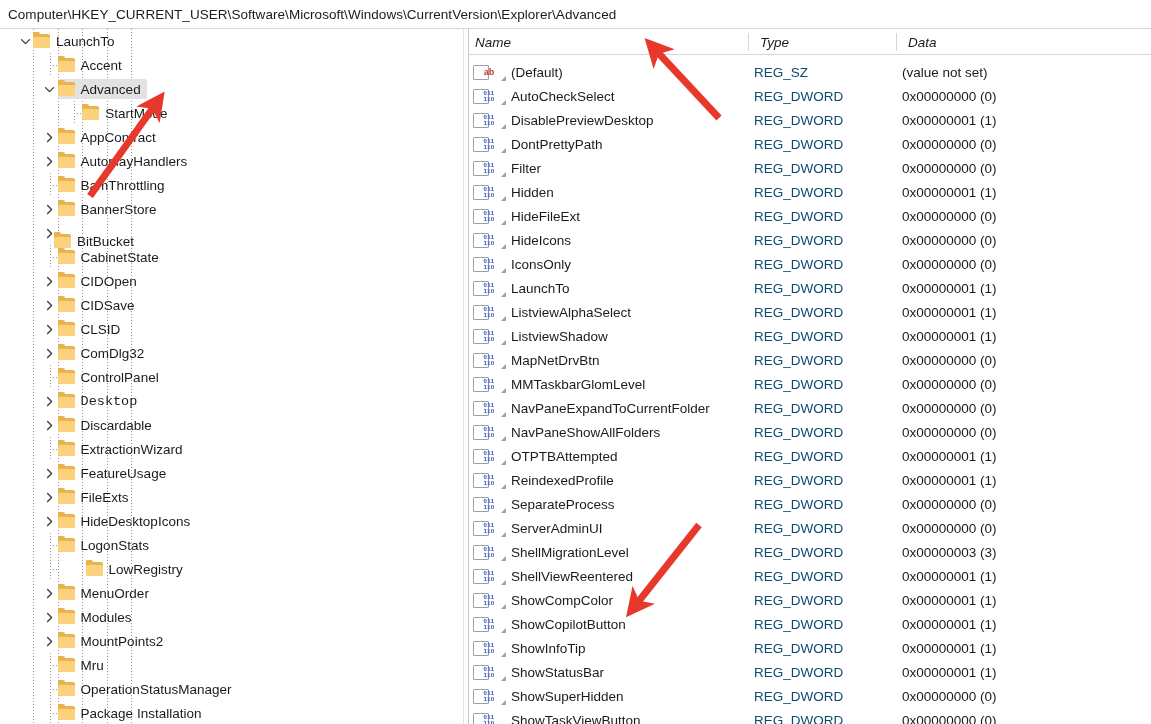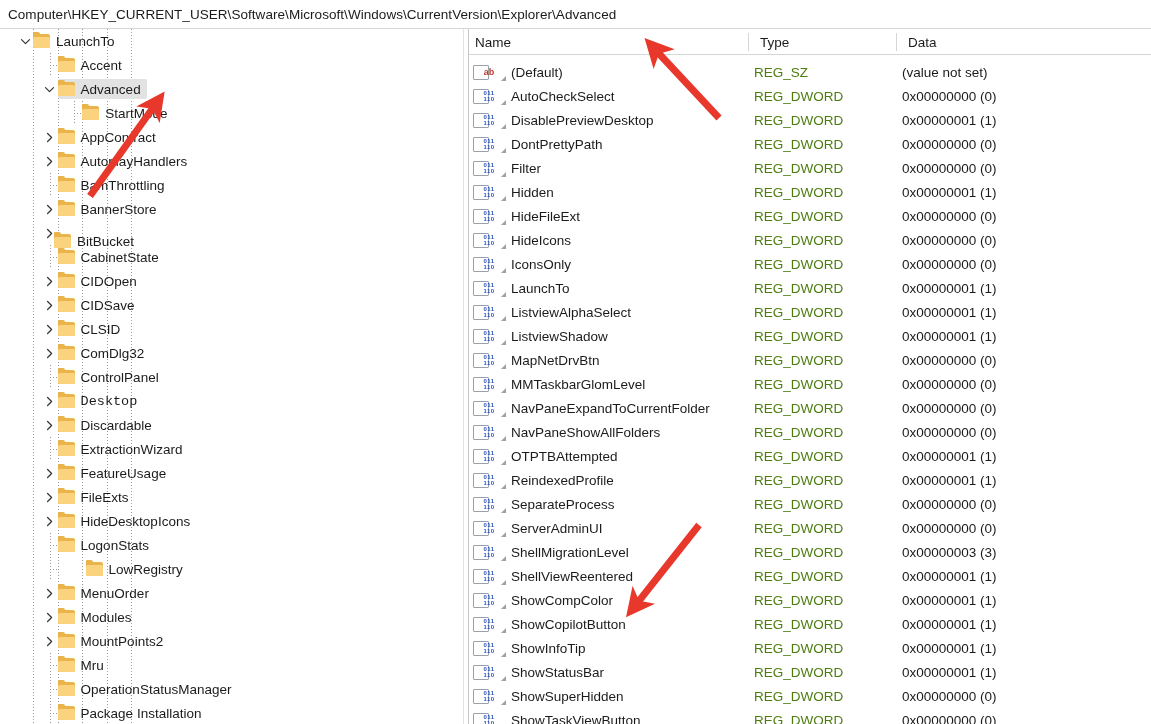--- a/index.html
+++ b/index.html
@@ -166,20 +166,21 @@
     background: #ffffff;
     border-bottom: 1px solid #d6d6d6;
   }
   #listheader .hcell {
     position: absolute;
     top: 0; height: 26px;
     display: flex; align-items: center;
     font-size: 13.5px;
     color: #1b1b1b;
     padding-left: 6px;
+    font-style: italic;
   }
   #listheader .hsep {
     position: absolute;
     top: 4px; height: 18px; width: 1px;
     background: #d6d6d6;
   }
 
   
   .lrow {
     position: absolute;
@@ -191,21 +192,21 @@
   .lrow .c-name {
     position: absolute;
     left: 4px; top: 0; height: 24px;
     display: flex; align-items: center;
     font-size: 13.5px; color: #1b1b1b;
   }
   .lrow .c-type {
     position: absolute;
     left: 285px; top: 0; height: 24px;
     display: flex; align-items: center;
-    font-size: 13.5px; color: #4d7c0f;
+    font-size: 13.5px; color: #0c4a6e;
   }
   .lrow .c-data {
     position: absolute;
     left: 433px; top: 0; height: 24px;
     display: flex; align-items: center;
     font-size: 13.5px; color: #1b1b1b;
   }
 
   
   .vicon {

